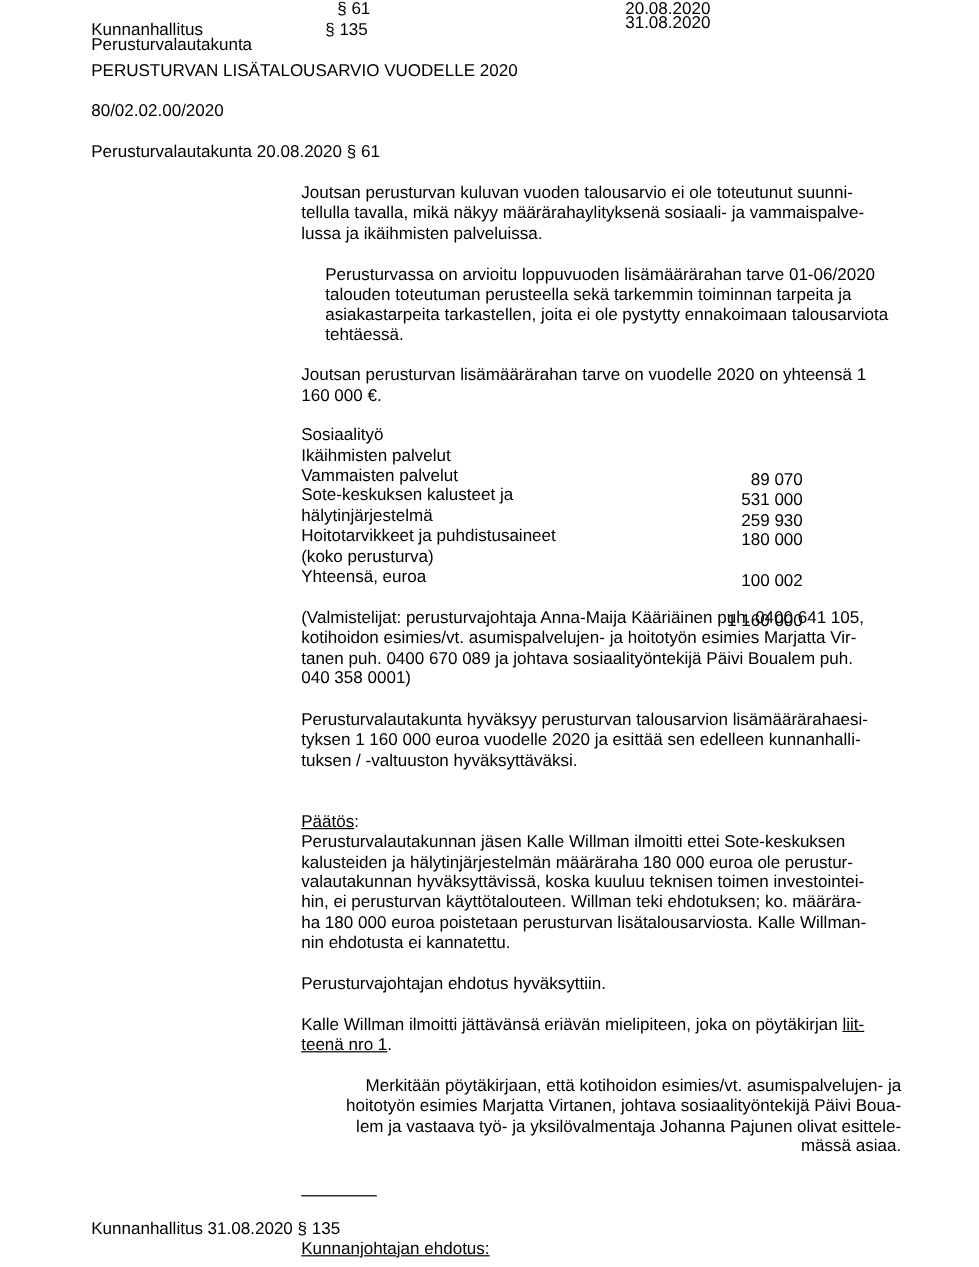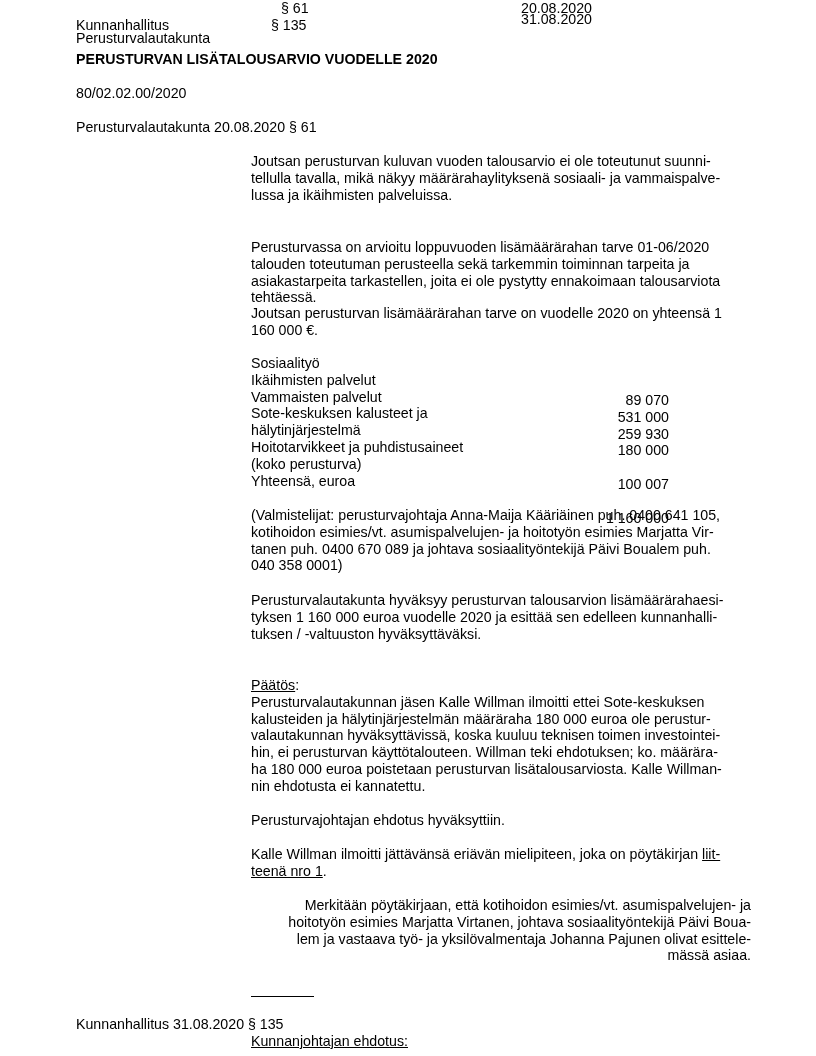--- a/index.html
+++ b/index.html
@@ -21,30 +21,30 @@
 </head>
 <body>
 
 <div class="abs" style="left:76px;top:0px;margin-top:30px;">Perusturvalautakunta</div>
 <div class="abs" style="left:281px;top:0px;">§ 61</div>
 <div class="abs" style="left:521px;top:0px;">20.08.2020</div>
 <div class="abs" style="left:76px;top:17px;">Kunnanhallitus</div>
 <div class="abs" style="left:271px;top:17px;">§ 135</div>
 <div class="abs" style="left:521px;top:11px;">31.08.2020</div>
 
-<div class="abs" style="left:76px;top:51px;font-weight:bold;">PERUSTURVAN LISÄTALOUSARVIO VUODELLE 2020</div>
+<div class="abs" style="left:76px;top:51px;">PERUSTURVAN LISÄTALOUSARVIO VUODELLE 2020</div>
 <div class="abs" style="left:76px;top:85px;">80/02.02.00/2020</div>
 <div class="abs" style="left:76px;top:119px;">Perusturvalautakunta 20.08.2020 § 61</div>
 
 <div class="body-col" style="top:153px;">
   <p class="p">Joutsan perusturvan kuluvan vuoden talousarvio ei ole toteutunut suunni-
 tellulla tavalla, mikä näkyy määrärahaylityksenä sosiaali- ja vammaispalve-
 lussa ja ikäihmisten palveluissa.</p>
 </div>
-<div class="body-col" style="top:239px;">
+<div class="body-col" style="top:221px;margin-left:20px;">
   <p class="p">Perusturvassa on arvioitu loppuvuoden lisämäärärahan tarve 01-06/2020
 talouden toteutuman perusteella sekä tarkemmin toiminnan tarpeita ja
 asiakastarpeita tarkastellen, joita ei ole pystytty ennakoimaan talousarviota
 tehtäessä.</p>
 </div>
 <div class="body-col" style="top:305px;">
   <p class="p">Joutsan perusturvan lisämäärärahan tarve on vuodelle 2020 on yhteensä 1
 160 000 €.</p>
 </div>
 
@@ -62,21 +62,21 @@
     <span class="budget-val">259 930</span>
   </div>
   <div class="budget-row two">
     <span class="budget-label">Sote-keskuksen kalusteet ja
 hälytinjärjestelmä</span>
     <span class="budget-val">180 000</span>
   </div>
   <div class="budget-row two">
     <span class="budget-label">Hoitotarvikkeet ja puhdistusaineet
 (koko perusturva)</span>
-    <span class="budget-val">100 007</span>
+    <span class="budget-val">100 002</span>
   </div>
   <div class="budget-row">
     <span class="budget-label">Yhteensä, euroa</span>
     <span class="budget-val">1 160 000</span>
   </div>
 </div>
 
 <div class="body-col" style="top:507px;">
   <p class="p">(Valmistelijat: perusturvajohtaja Anna-Maija Kääriäinen puh. 0400 641 105,
 kotihoidon esimies/vt. asumispalvelujen- ja hoitotyön esimies Marjatta Vir-

